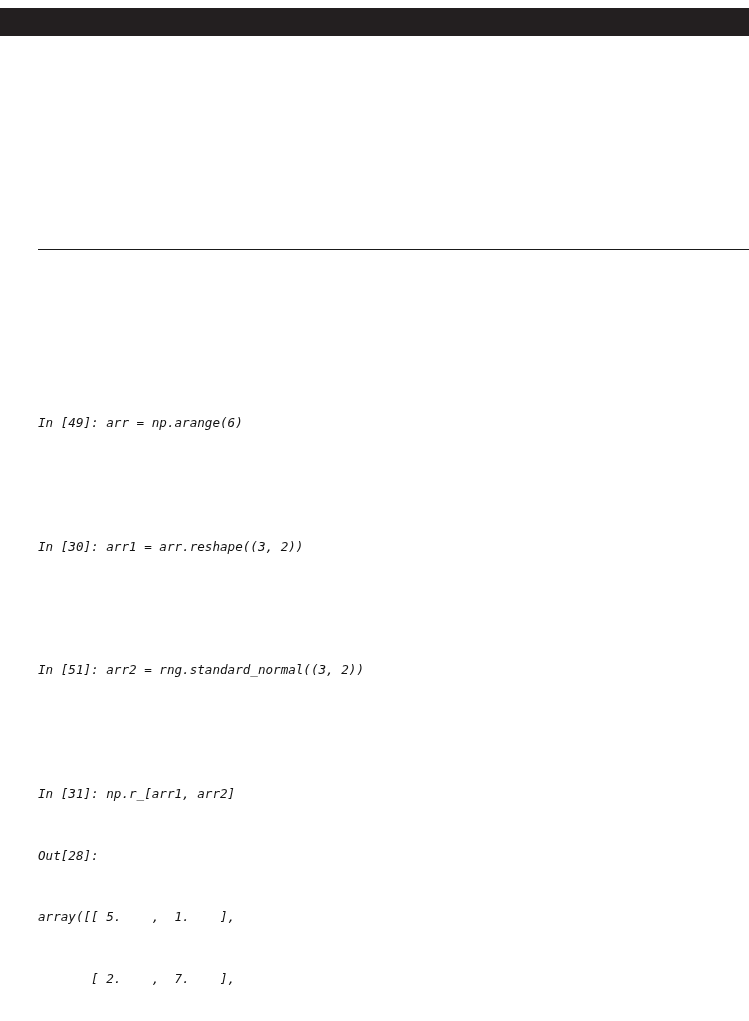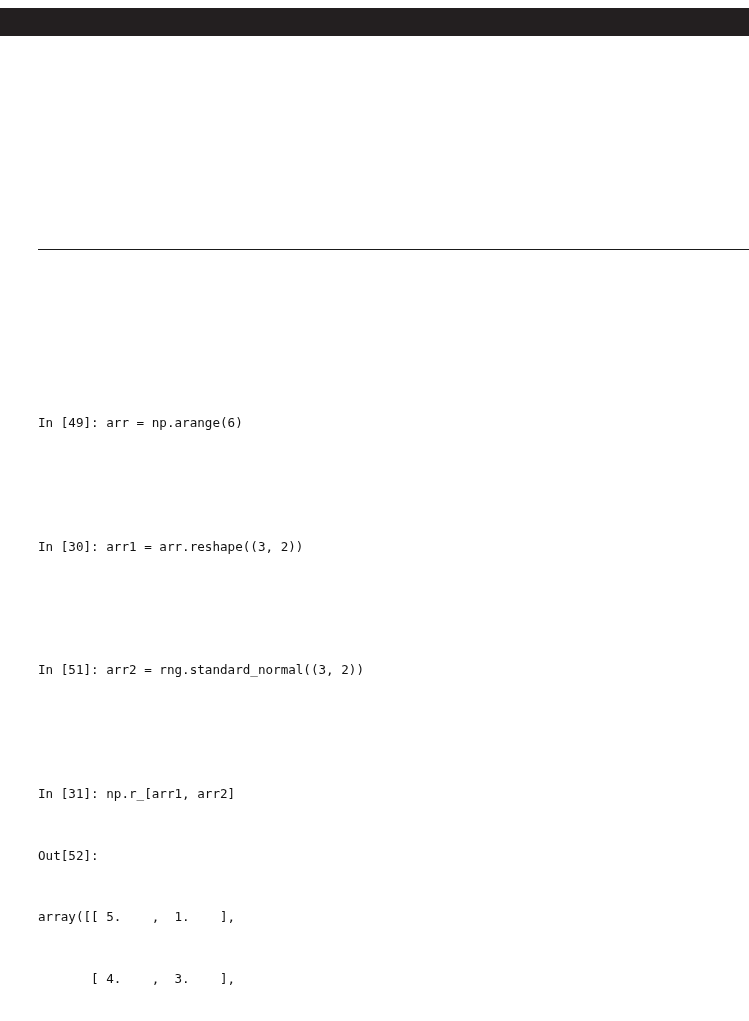--- a/index.html
+++ b/index.html
@@ -39,39 +39,40 @@
     font-size: 12.6px;
     line-height: 20.6px;
     color: #111111;
     white-space: pre;
   }
   .code-block .blank {
     height: 20.6px;
   }
   .code-line {
     white-space: pre;
+    font-style: italic;
   }
 </style>
 </head>
 <body>
 
 <div class="top-bar"></div>
 <div class="rule"></div>
 
 <div class="code-block">
   <div class="code-line">In [49]: arr = np.arange(6)</div>
   <div class="code-line blank"></div>
   <div class="code-line">In [30]: arr1 = arr.reshape((3, 2))</div>
   <div class="code-line blank"></div>
   <div class="code-line">In [51]: arr2 = rng.standard_normal((3, 2))</div>
   <div class="code-line blank"></div>
   <div class="code-line">In [31]: np.r_[arr1, arr2]</div>
-  <div class="code-line">Out[52]:</div>
+  <div class="code-line">Out[28]:</div>
   <div class="code-line">array([[ 5.    ,  1.    ],</div>
-  <div class="code-line">       [ 4.    ,  3.    ],</div>
+  <div class="code-line">       [ 2.    ,  7.    ],</div>
   
   
   
   
   
   
   
   
   
   

